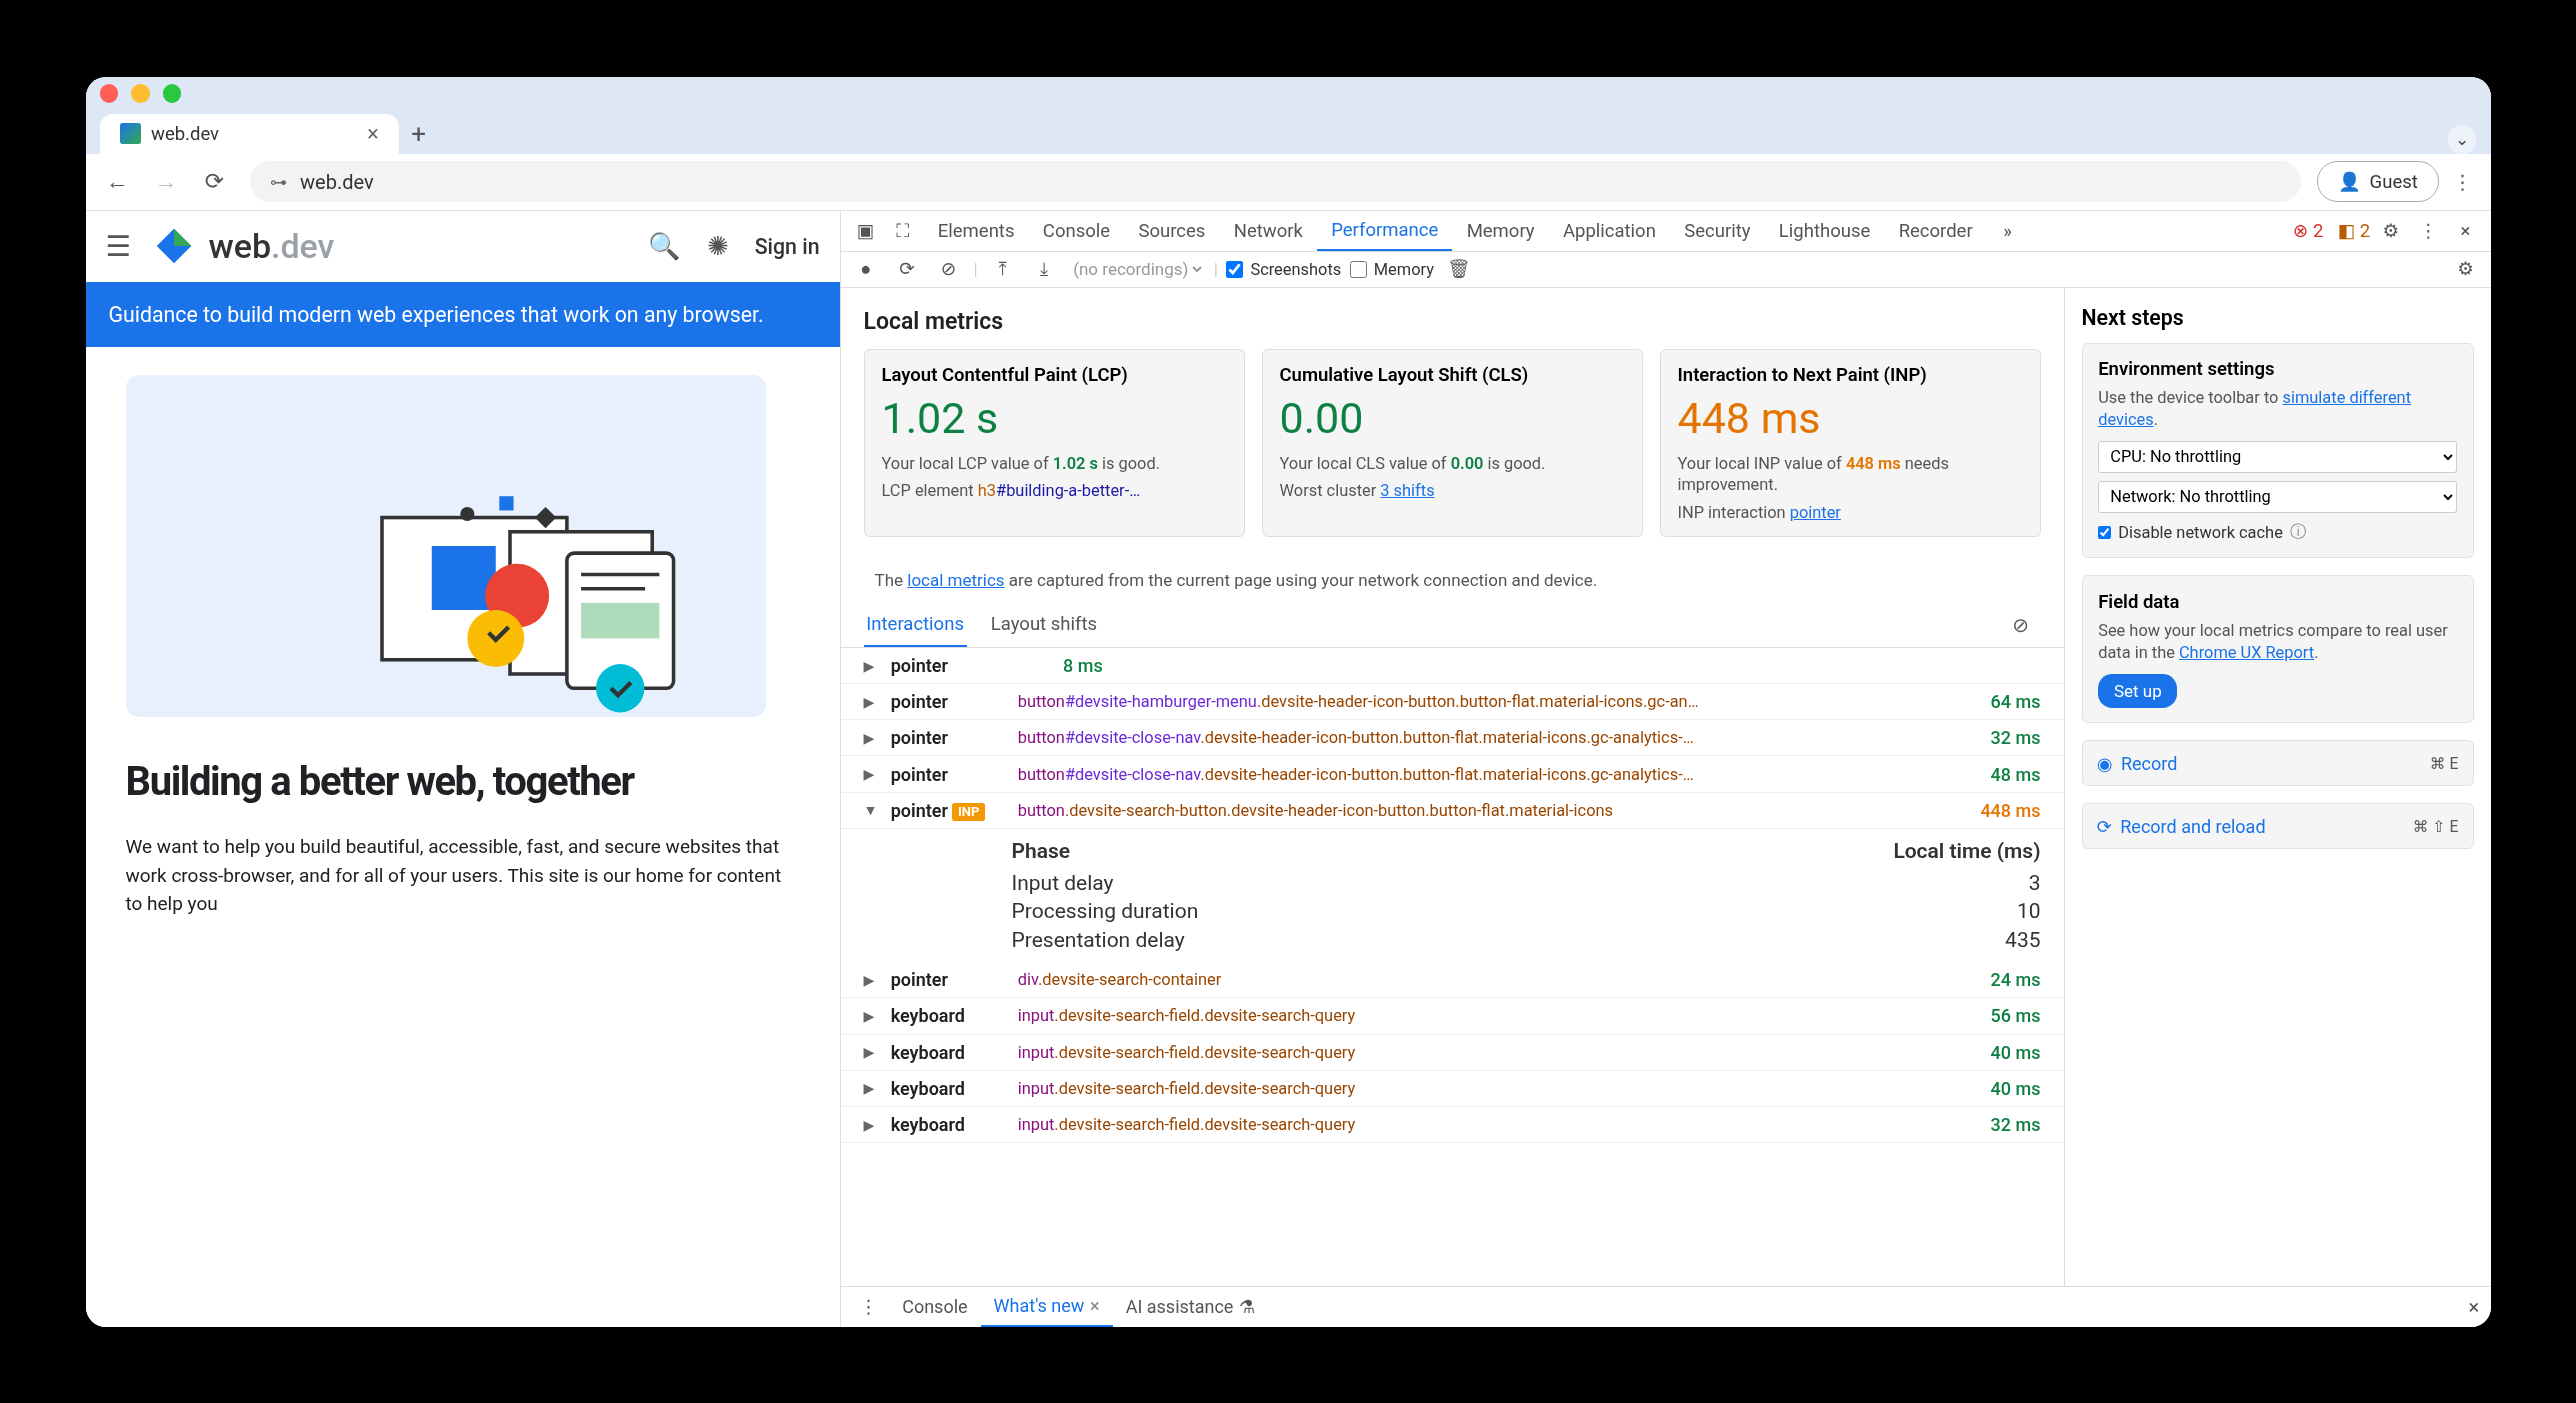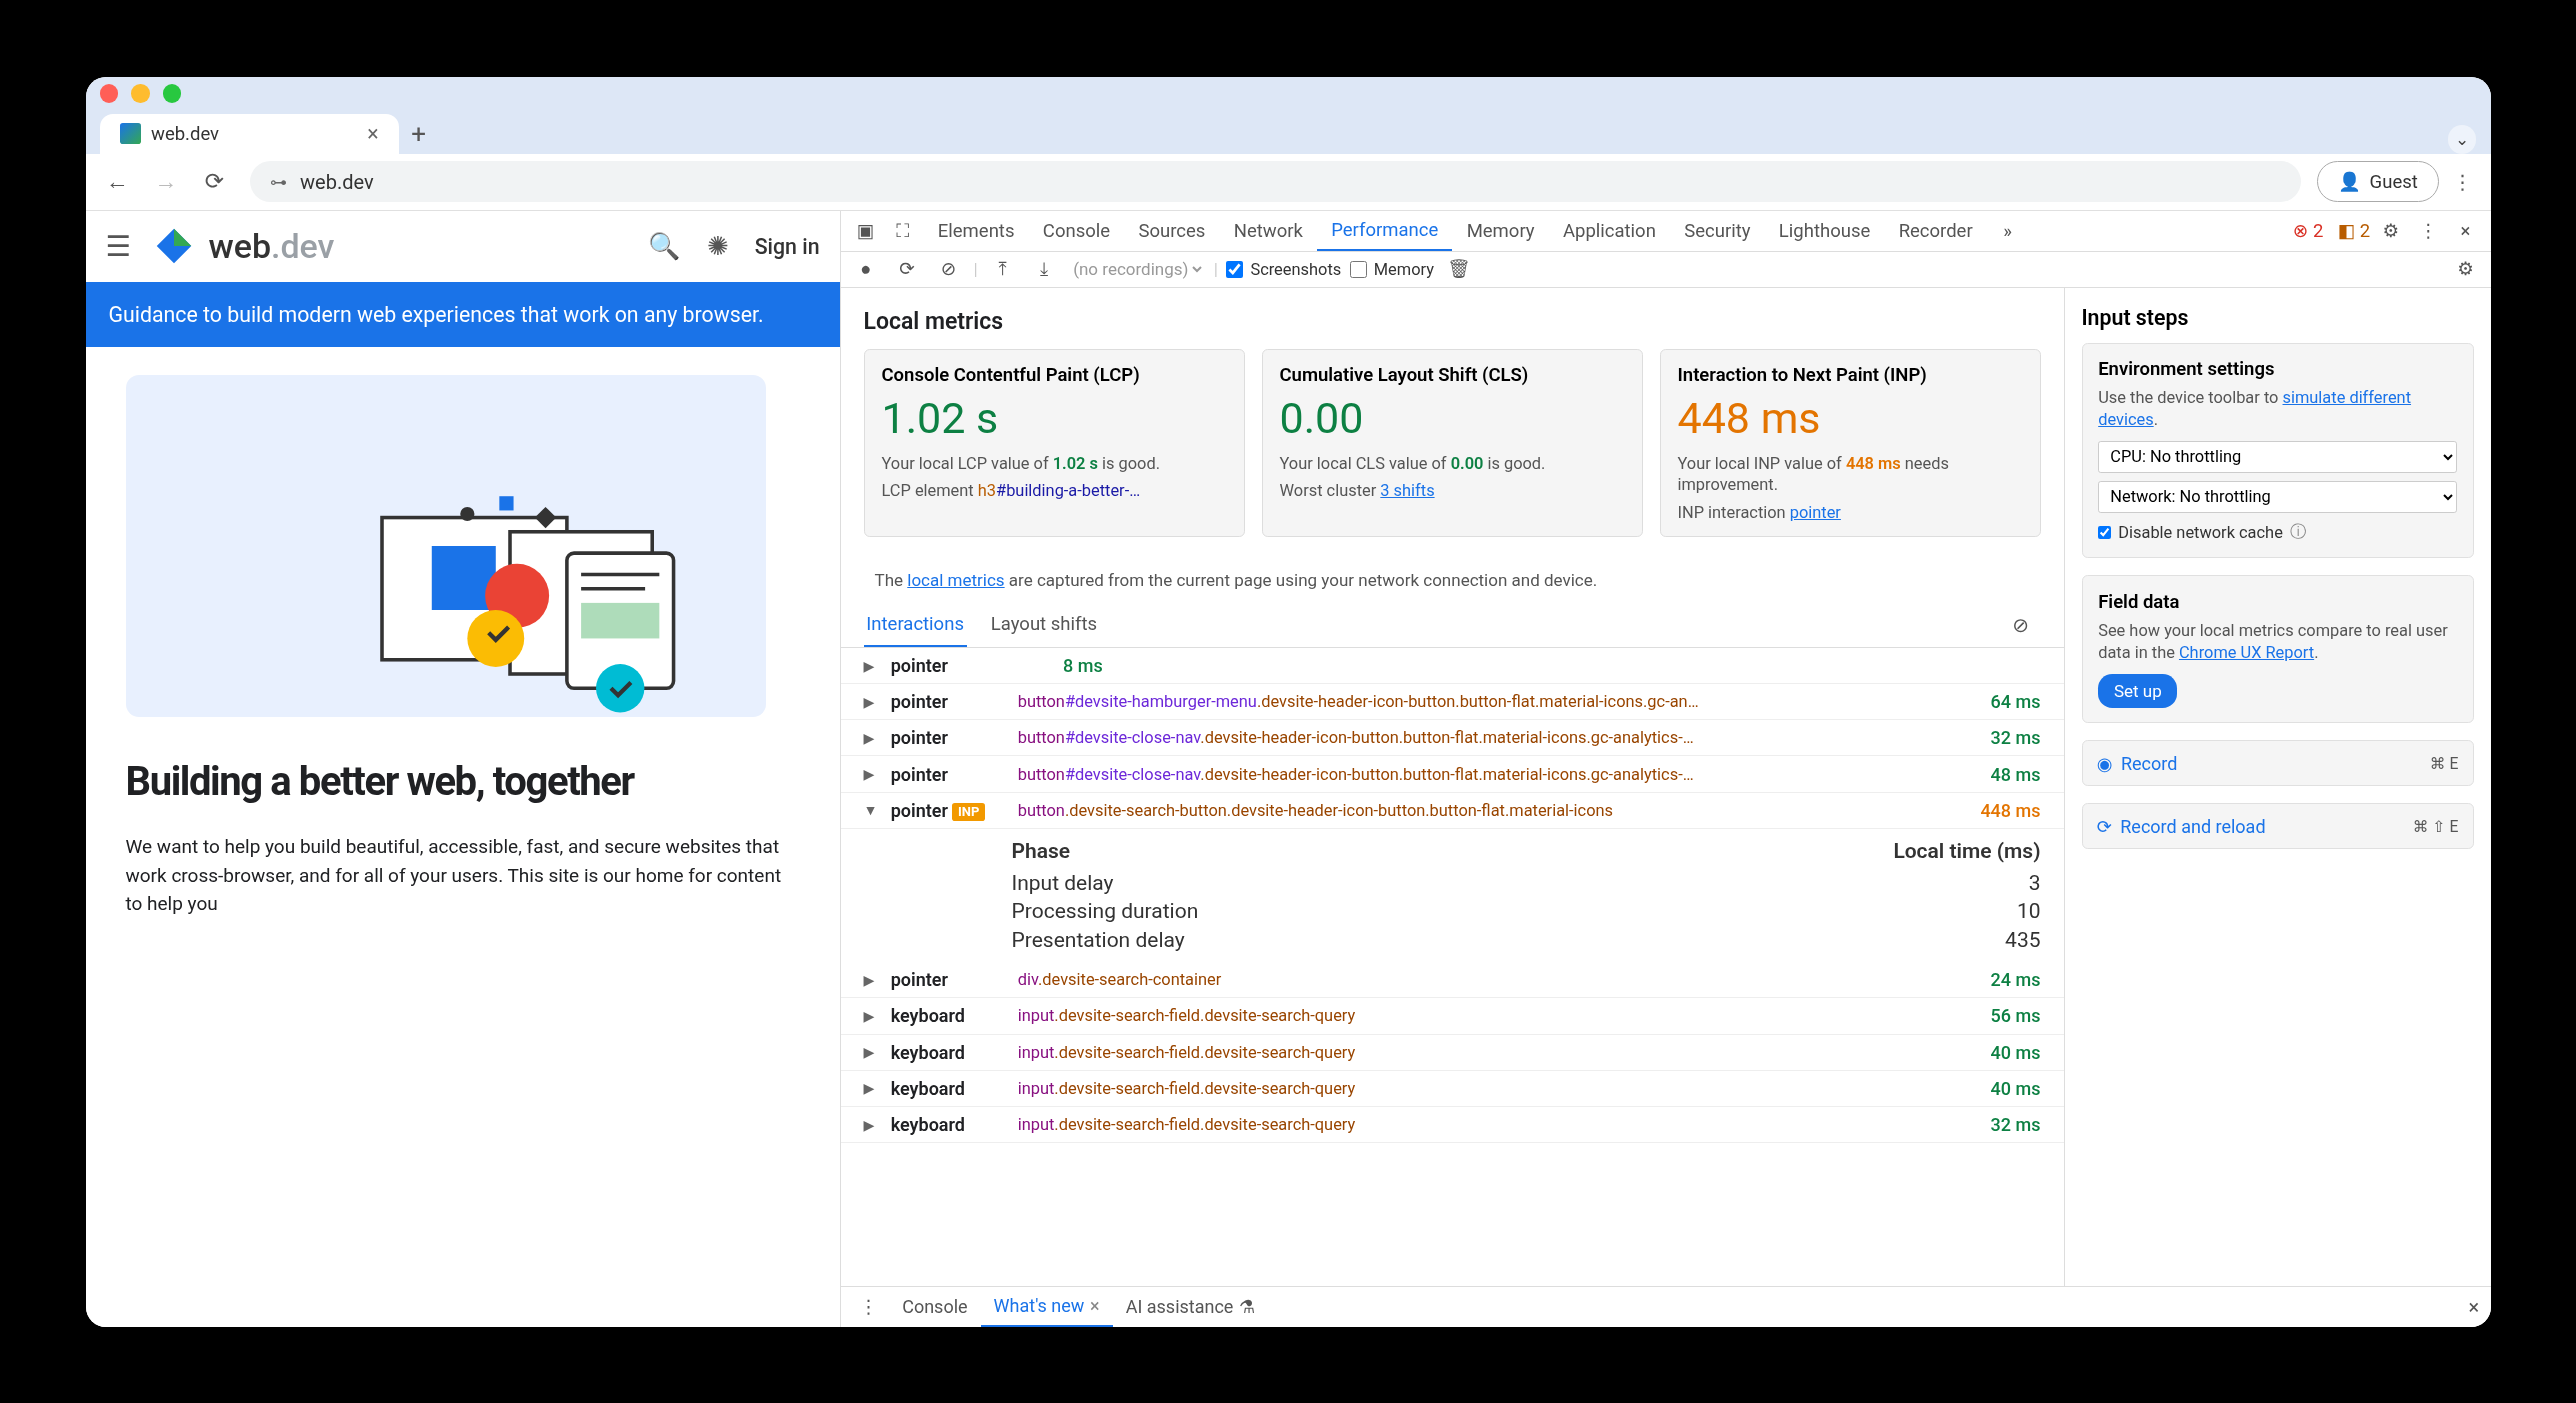--- a/index.html
+++ b/index.html
@@ -223,21 +223,21 @@
         <span class="dicon">🗑</span>
         <span class="dicon" style="margin-left:auto">⚙</span>
       </div>
 
       <div class="perfmain">
         <div class="perfleft">
           <div class="metrics">
             <h2>Local metrics</h2>
             <div class="cards">
               <div class="card">
-                <div class="title">Console Contentful Paint (LCP)</div>
+                <div class="title">Layout Contentful Paint (LCP)</div>
                 <div class="big good">1.02 s</div>
                 <div class="desc"><span>Your local LCP value of </span><span class="good">1.02 s</span><span> is good.</span></div>
                 <div class="sub"><span>LCP element </span><span class="tag">h3</span><span style="color:#1a1aa6">#building-a-better-…</span></div>
               </div>
               <div class="card">
                 <div class="title">Cumulative Layout Shift (CLS)</div>
                 <div class="big good">0.00</div>
                 <div class="desc"><span>Your local CLS value of </span><span class="good">0.00</span><span> is good.</span></div>
                 <div class="sub"><span>Worst cluster </span><a href="#">3 shifts</a></div>
               </div>
@@ -334,21 +334,21 @@
               <div class="irow">
                 <span class="arrow">▶</span>
                 <span class="type">keyboard</span>
                 <span class="sel"><span class="el">input</span><span class="cls">.devsite-search-field.devsite-search-query</span></span>
                 <span class="dur">32 ms</span>
               </div>
             </div>
         </div>
 
         <div class="side">
-          <h2>Input steps</h2>
+          <h2>Next steps</h2>
           <div class="sbox">
             <h3>Environment settings</h3>
             <p><span>Use the device toolbar to </span><a href="#">simulate different devices</a>.</p>
             <select><option>CPU: No throttling</option></select>
             <select><option>Network: No throttling</option></select>
             <label class="chk">
                 <input type="checkbox" checked="" style=""> 
                 <span>Disable network cache</span> 
                 <span style="color:#888">ⓘ</span>
               </label>

